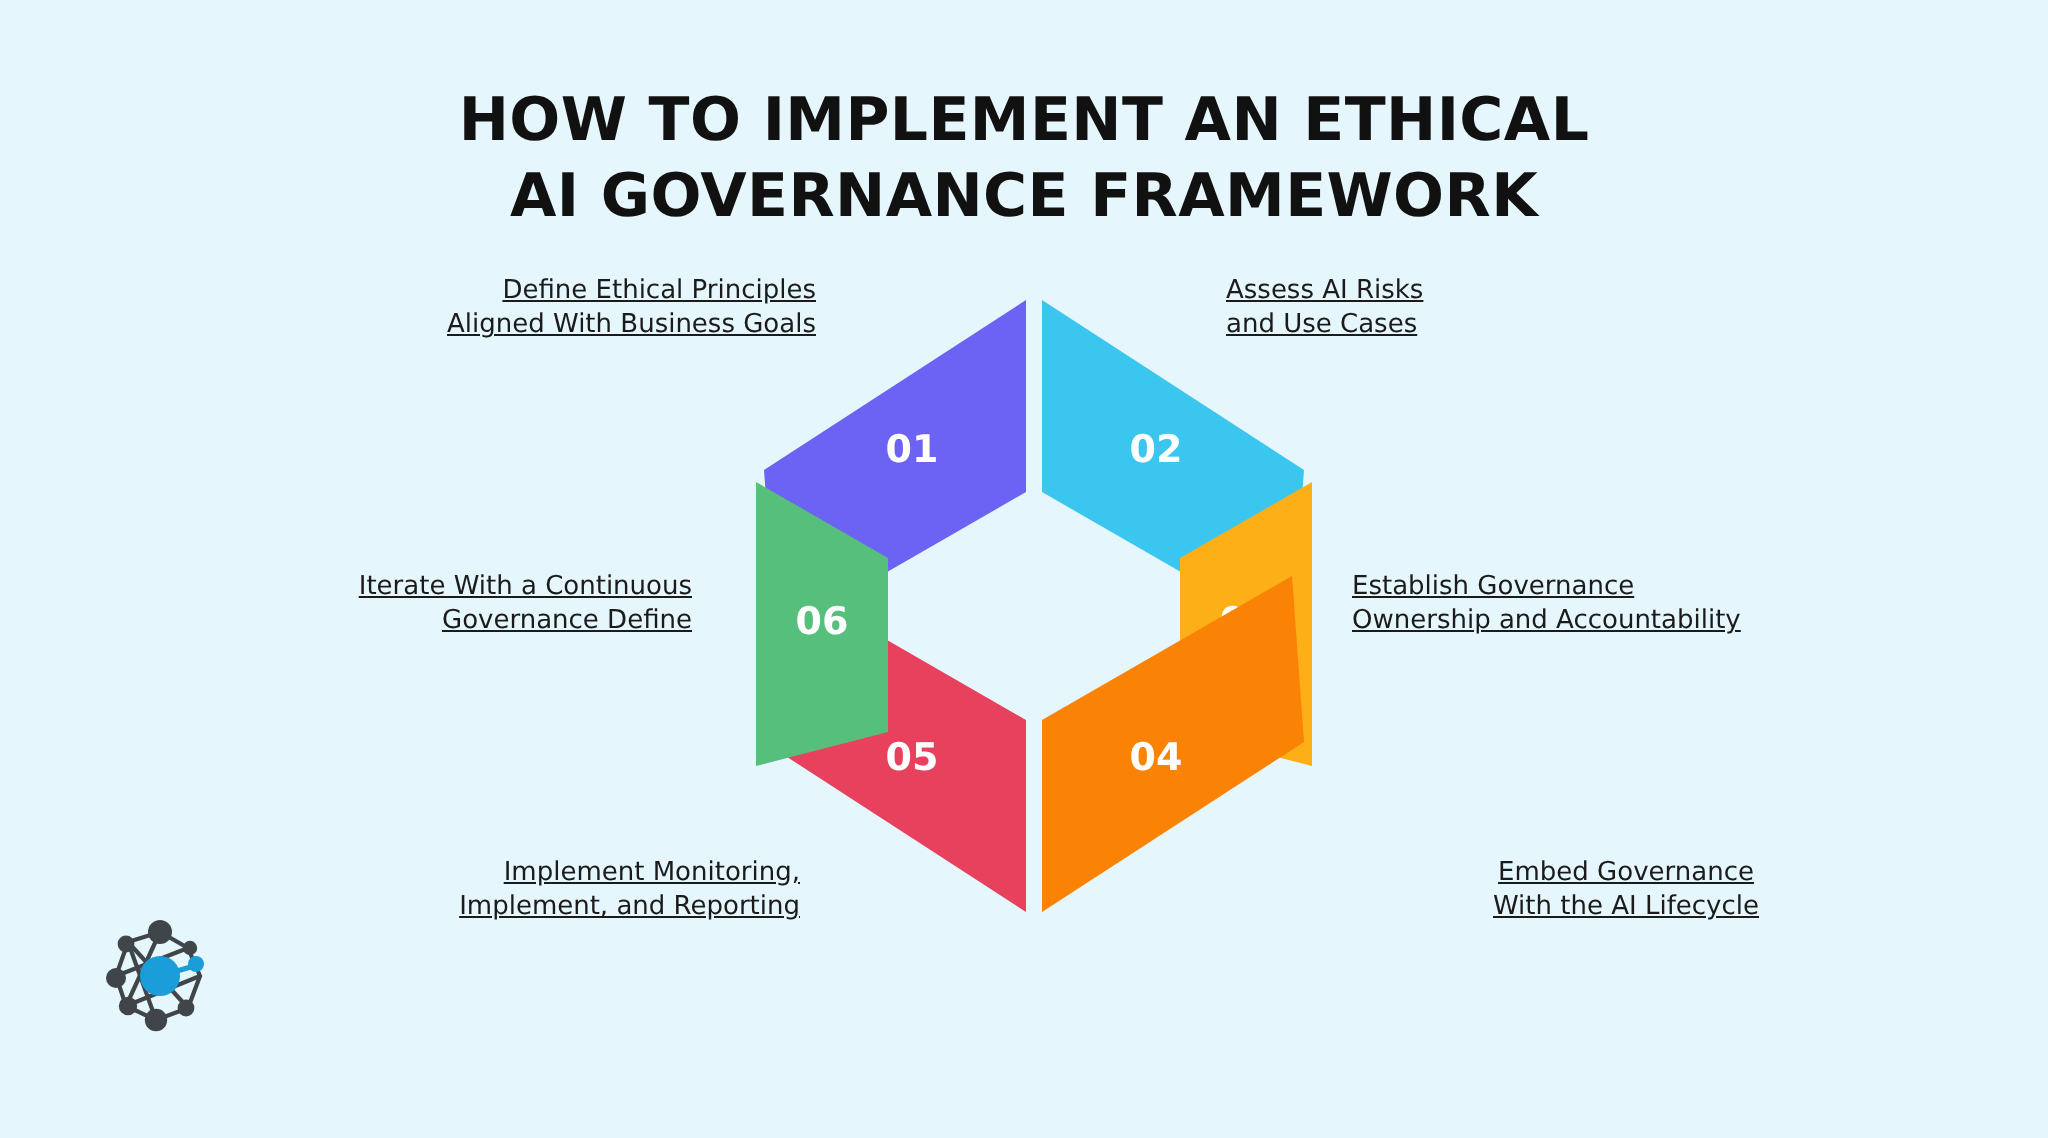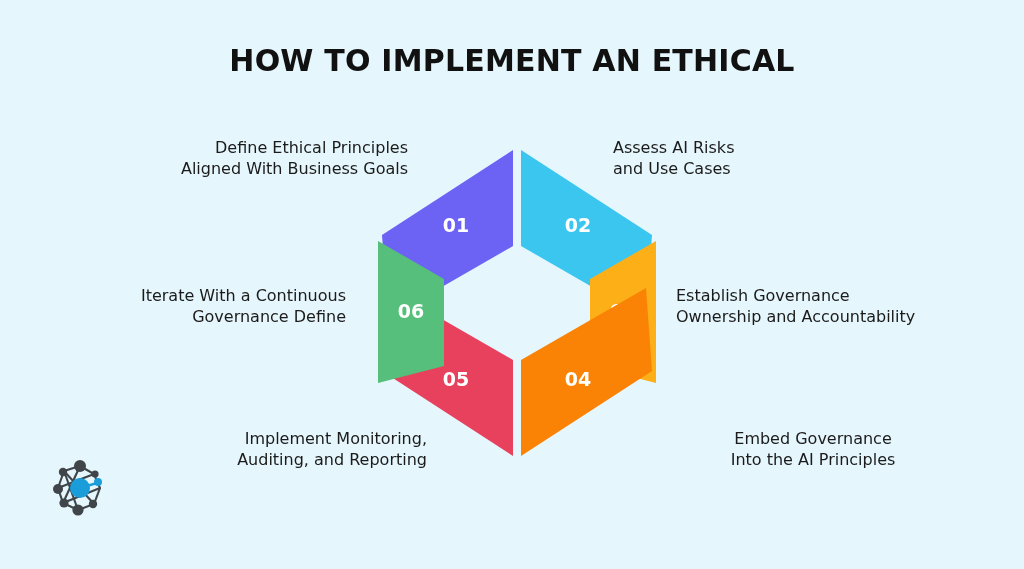--- a/index.html
+++ b/index.html
@@ -52,50 +52,52 @@
     font-weight: bold;
     fill: #ffffff;
     text-anchor: middle;
     dominant-baseline: middle;
   }
 
   
   .step-label {
     position: absolute;
     color: #1b1b1b;
-    font-size: 16px;
+    font-size: 13px;
     line-height: 1.33;
     white-space: nowrap;
+    text-decoration: underline;
   }
   .step-label .lline { display: block; }
 
   .lbl-right { text-align: left; }
   .lbl-left  { text-align: right; }
 
   #label-01 { left: 8px;   top: 137px; width: 400px; }
   #label-02 { left: 613px; top: 137px; width: 400px; }
   #label-03 { left: 676px; top: 285px; width: 400px; }
   #label-04 { left: 613px; top: 428px; width: 400px; text-align: center; }
-  #label-05 { left: 27px;  top: 428px; width: 400px; }
+  #label-05 { left: 0;  top: 428px; width: 400px; }
   #label-06 { left: 6px;   top: 285px; width: 340px; }
 
   
   #logo {
     position: absolute;
     left: 50px;
     top: 458px;
     width: 60px;
     height: 60px;
   }
 </style>
 </head>
 <body>
 
 <div id="title-block">
   <span class="tline">HOW TO IMPLEMENT AN ETHICAL</span>
+  <span class="tline">AI GOVERNANCE FRAMEWORK</span>
 </div>
 
 <div id="hex-wrap">
   <svg id="hex-svg" viewBox="0 0 310 330" xmlns="http://www.w3.org/2000/svg">
 
     <g>
       <polygon points="151,12 151,108 26,180 20,97" fill="#6c63f5"></polygon>
       <text class="seg-num" x="94" y="88">01</text>
     </g>
 
@@ -136,26 +138,26 @@
   <span class="lline">and Use Cases</span>
 </div>
 
 <div class="step-label lbl-right" id="label-03">
   <span class="lline">Establish Governance</span>
   <span class="lline">Ownership and Accountability</span>
 </div>
 
 <div class="step-label lbl-right" id="label-04">
   <span class="lline">Embed Governance</span>
-  <span class="lline">Into the AI Principles</span>
+  <span class="lline">With the AI Lifecycle</span>
 </div>
 
 <div class="step-label lbl-left" id="label-05">
   <span class="lline">Implement Monitoring,</span>
-  <span class="lline">Auditing, and Reporting</span>
+  <span class="lline">Implement, and Reporting</span>
 </div>
 
 <div class="step-label lbl-left" id="label-06">
   <span class="lline">Iterate With a Continuous</span>
   <span class="lline">Governance Define</span>
 </div>
 
 <div id="logo">
   <svg viewBox="0 0 60 60" width="60" height="60" xmlns="http://www.w3.org/2000/svg">
     <g stroke="#3f4549" stroke-width="2.1" fill="none">

